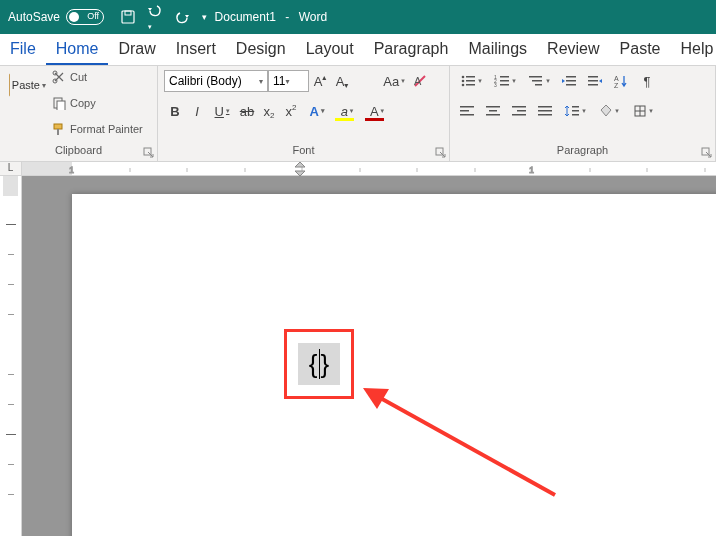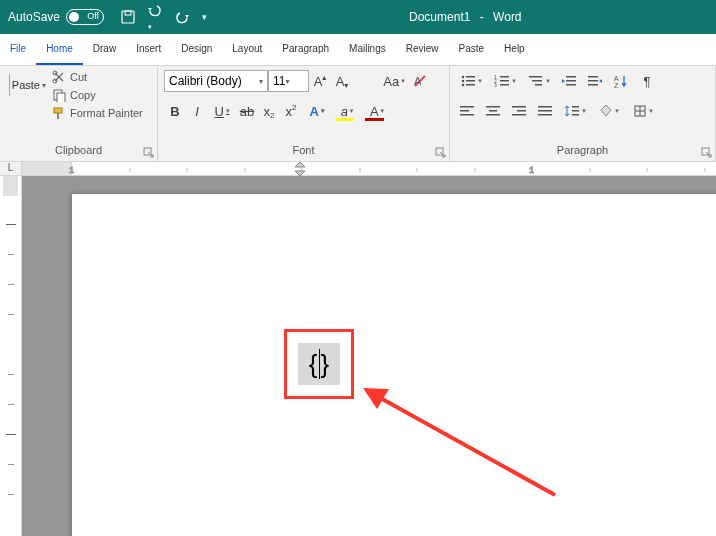--- a/index.html
+++ b/index.html
@@ -5,40 +5,40 @@
 * { margin:0; padding:0; box-sizing:border-box; font-family:"Segoe UI",Tahoma,sans-serif; }
 body { background:#fff; overflow:hidden; width:716px; height:536px; }
 
 .titlebar { height:34px; background:#0f766e; color:#fff; display:flex; align-items:center; font-size:12px; }
 .autosave-wrap { display:flex; align-items:center; gap:6px; padding:0 8px; }
 .autosave-toggle { display:inline-flex; align-items:center; width:38px; height:16px; border:1px solid #fff; border-radius:8px; position:relative; font-size:9px; color:#fff; }
 .autosave-toggle .knob { width:10px; height:10px; background:#fff; border-radius:50%; position:absolute; left:2px; top:2px; }
 .autosave-toggle .off { position:absolute; right:4px; top:1px; }
 .qat { display:flex; align-items:center; gap:10px; padding:0 8px; }
 .qat svg { display:block; }
-.titlebar-center { flex:1; text-align:center; }
+.titlebar-center { flex:1; }
 .titlebar-center .dash { margin:0 6px; }
 
 .tabs { height:32px; background:#fff; border-bottom:1px solid #d4d4d4; display:flex; align-items:stretch; }
-.tab { padding:0 10px; display:flex; align-items:center; font-size:10px; color:#333; cursor:pointer; border-bottom:2px solid transparent; }
+.tab { padding:0 10px; display:flex; align-items:center; font-size:16px; color:#333; cursor:pointer; border-bottom:2px solid transparent; }
 .tab.active { color:#185abd; border-bottom-color:#185abd; }
 .tab.file { color:#185abd; font-weight:400; }
 
 .ribbon { height:96px; background:#f3f2f1; border-bottom:1px solid #d4d4d4; display:flex; }
 .group { border-right:1px solid #d4d4d4; padding:4px 6px 2px 6px; display:flex; flex-direction:column; position:relative; }
 .group-body { flex:1; display:flex; }
 .group-label { text-align:center; font-size:11px; color:#555; height:16px; line-height:14px; }
 .launcher { position:absolute; right:2px; bottom:2px; width:12px; height:12px; }
 .launcher svg{display:block;}
 
 
 .clip-body { display:flex; gap:6px; align-items:flex-start; }
 .paste-btn { width:40px; display:flex; align-items:center; gap:2px; font-size:11px; color:#333; }
 .paste-btn .arrow { font-size:8px; color:#666; }
-.clip-list { display:flex; flex-direction:column; gap:4px; }
+.clip-list { display:flex; flex-direction:column; gap:12px; }
 .clip-item { display:flex; align-items:center; gap:4px; font-size:11px; color:#555; }
 .clip-item svg{flex-shrink:0;}
 
 
 .font-body { display:flex; flex-direction:column; gap:8px; }
 .font-row { display:flex; align-items:center; }
 .font-select { height:22px; border:1px solid #ababab; background:#fff; display:flex; align-items:center; font-size:12px; padding:0 4px; }
 .font-select.name { width:104px; justify-content:space-between; }
 .font-select.size { width:41px; justify-content:flex-start; }
 .drop-arr { font-size:8px; color:#666; }

